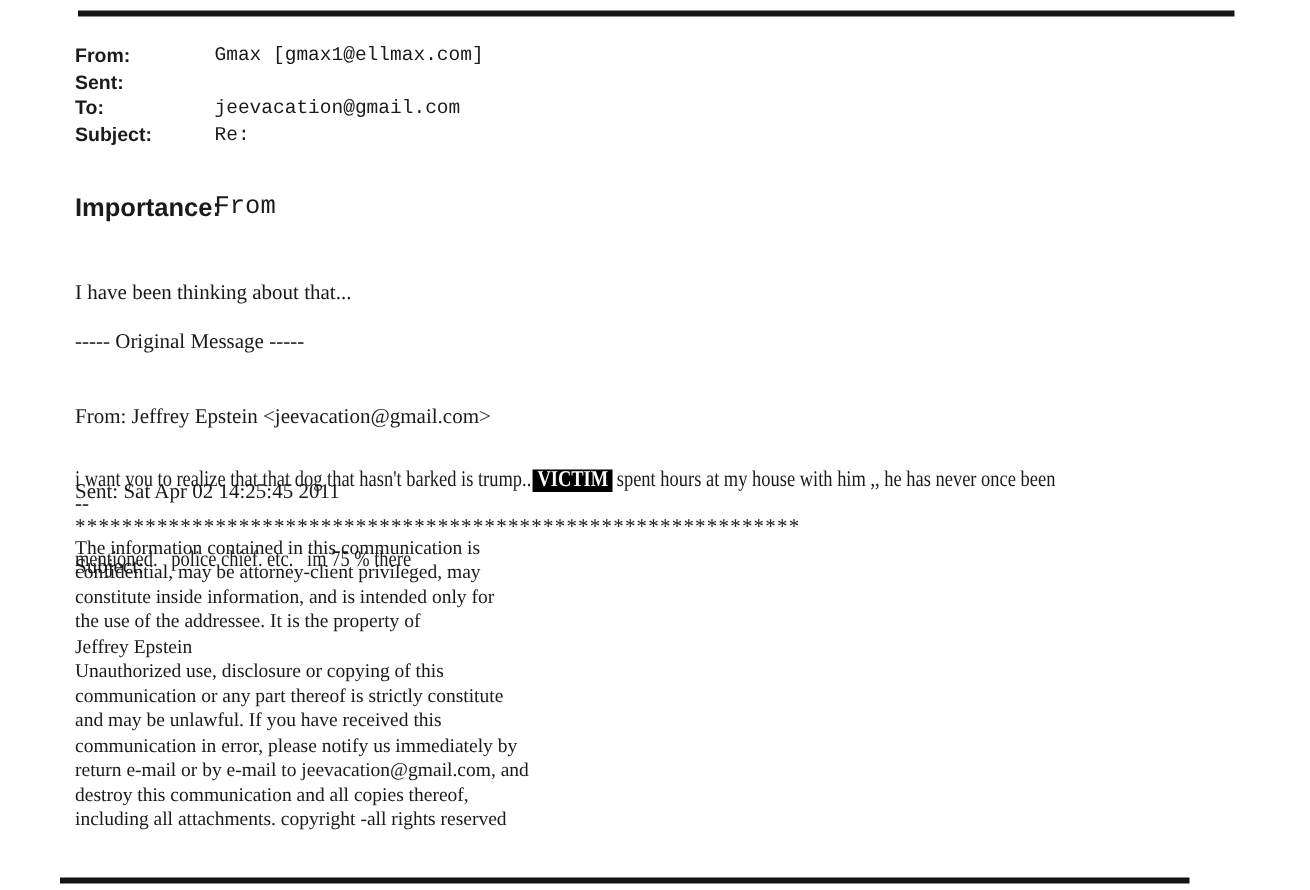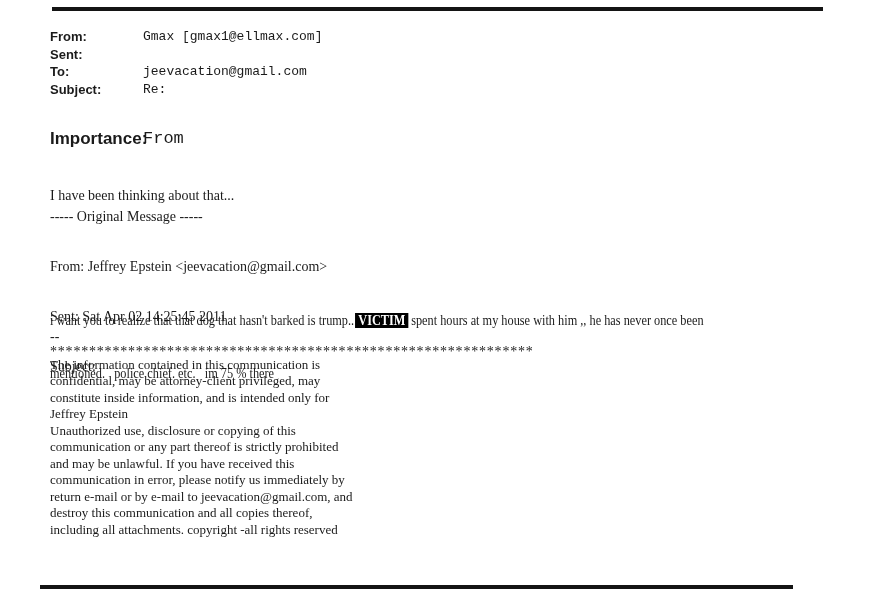--- a/index.html
+++ b/index.html
@@ -34,21 +34,21 @@
     font-size: 17px; line-height: 17.5px;
   }
 
   .reply-block {
     position: absolute; left: 50px; top: 152px;
     font-size: 14px;
     margin-top: 36px;
   }
 
   .quote-block {
-    position: absolute; left: 50px; top: 176px;
+    position: absolute; left: 50px; top: 188px;
     font-size: 14px; line-height: 16.6px;
     white-space: pre;
   }
 
   .msg-block {
     position: absolute; left: 50px; top: 277px;
     font-size: 15px; line-height: 17.5px;
     transform: scaleX(0.82);
     transform-origin: 0 0;
     white-space: pre;
@@ -121,23 +121,24 @@
 
 <div class="sig-block serif">
   <div>--</div>
   <div class="asterisk-line">**************************************************************</div>
 </div>
 
 <div class="disc-block serif">
   <div class="disc-line">The information contained in this communication is</div>
   <div class="disc-line">confidential, may be attorney-client privileged, may</div>
   <div class="disc-line">constitute inside information, and is intended only for</div>
+  <div class="disc-line">the use of the addressee. It is the property of</div>
   <div class="disc-line">Jeffrey Epstein</div>
   <div class="disc-line">Unauthorized use, disclosure or copying of this</div>
-  <div class="disc-line">communication or any part thereof is strictly prohibited</div>
+  <div class="disc-line">communication or any part thereof is strictly constitute</div>
   <div class="disc-line">and may be unlawful. If you have received this</div>
   <div class="disc-line">communication in error, please notify us immediately by</div>
   <div class="disc-line">return e-mail or by e-mail to jeevacation@gmail.com, and</div>
   <div class="disc-line">destroy this communication and all copies thereof,</div>
   <div class="disc-line">including all attachments. copyright -all rights reserved</div>
 </div>
 
 <div id="bottom-bar" class="bar"></div>
 
 </body></html>

